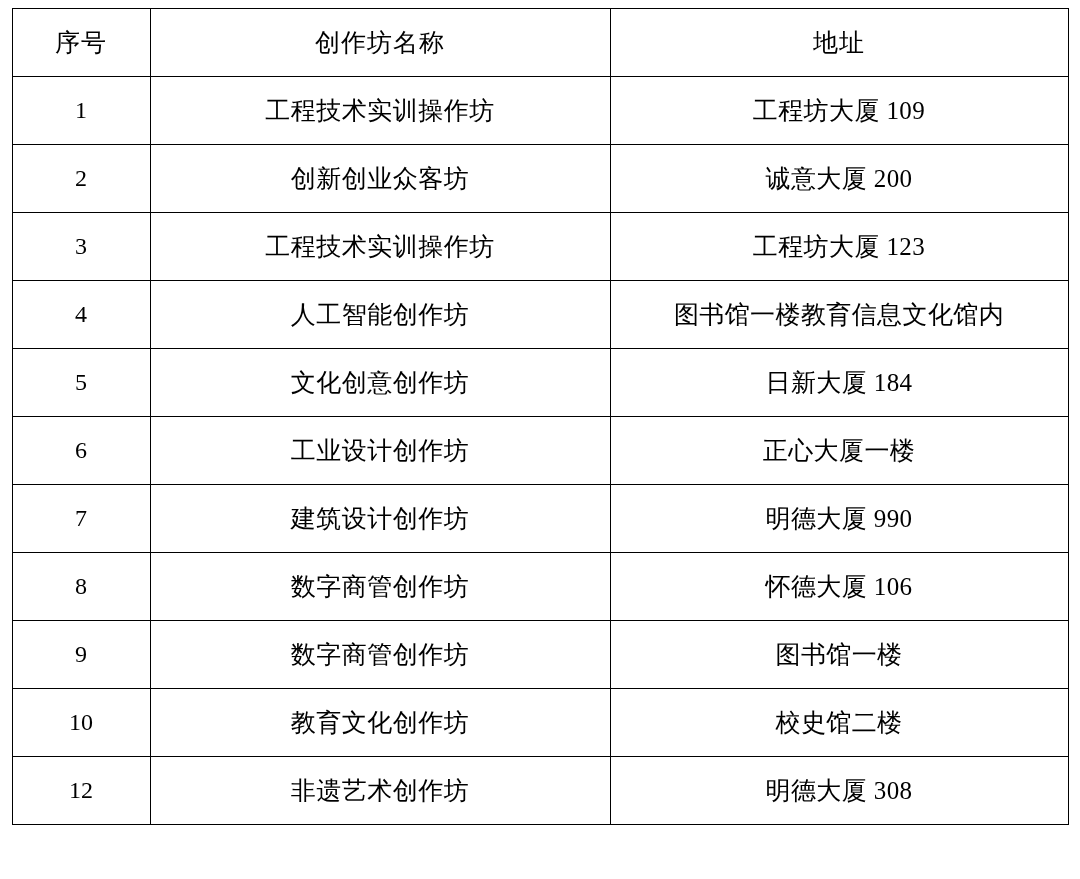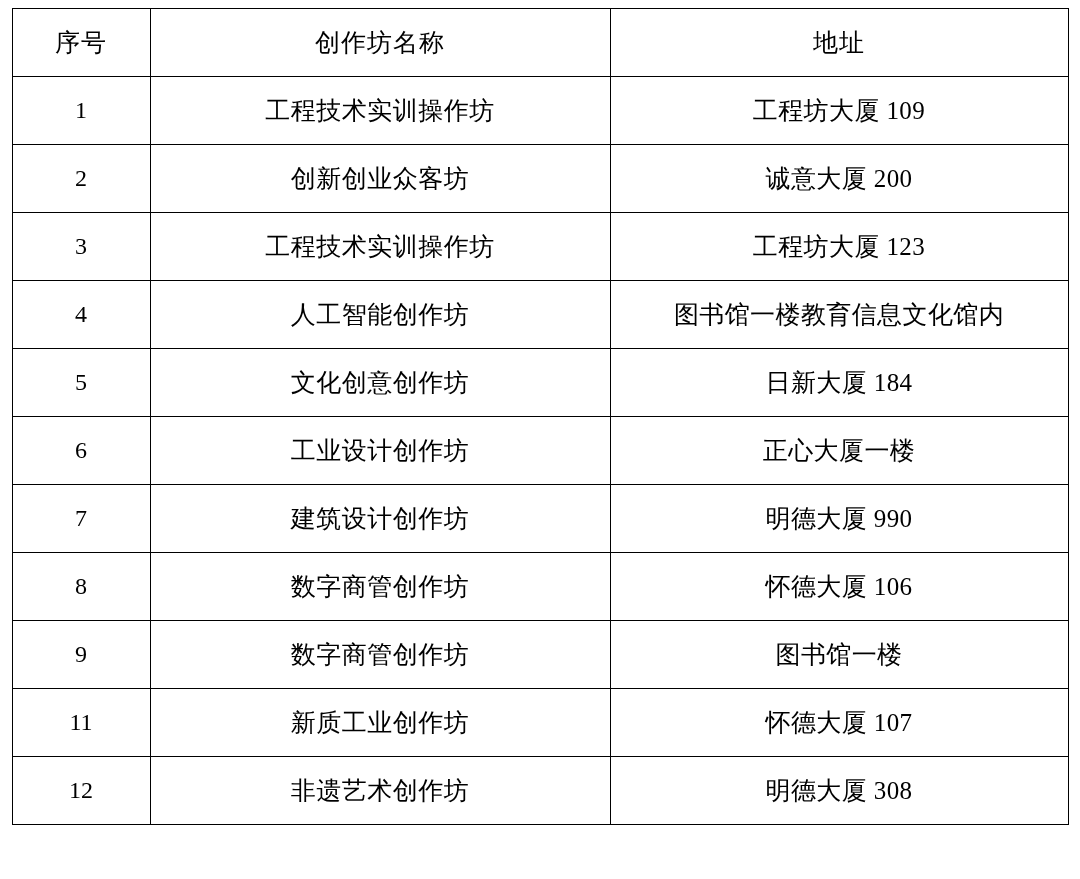--- a/index.html
+++ b/index.html
@@ -119,23 +119,23 @@
         <td class="cell-no">8</td>
         <td class="cell-name">数字商管创作坊</td>
         <td class="cell-addr">怀德大厦 106</td>
       </tr>
       <tr>
         <td class="cell-no">9</td>
         <td class="cell-name">数字商管创作坊</td>
         <td class="cell-addr">图书馆一楼</td>
       </tr>
       <tr>
-        <td class="cell-no">11</td>
-        <td class="cell-name">新质工业创作坊</td>
-        <td class="cell-addr">怀德大厦 107</td>
+        <td class="cell-no">10</td>
+        <td class="cell-name">教育文化创作坊</td>
+        <td class="cell-addr">校史馆二楼</td>
       </tr>
       <tr>
         <td class="cell-no">12</td>
         <td class="cell-name">非遗艺术创作坊</td>
         <td class="cell-addr">明德大厦 308</td>
       </tr>
     </tbody>
   </table>
 </div>
 

